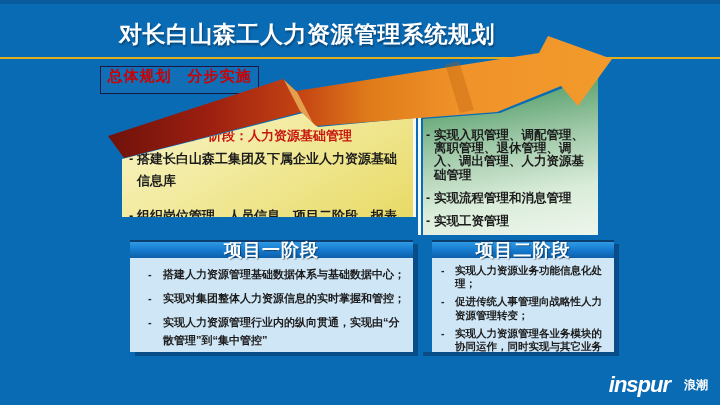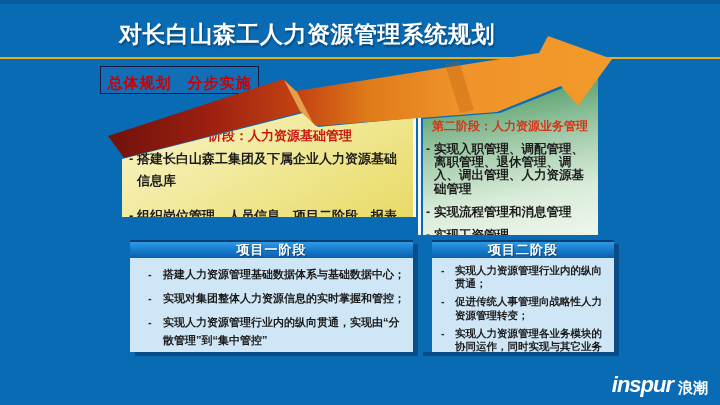--- a/index.html
+++ b/index.html
@@ -10,21 +10,21 @@
   }
   .top-strip{position:absolute;left:0;top:0;width:720px;height:4px;background:rgba(0,20,50,.18);}
   .title{
     position:absolute;left:119px;top:19px;width:560px;
     color:#ffffff;font-size:23px;font-weight:700;letter-spacing:.5px;
     text-shadow:1px 2px 2px rgba(0,0,0,.35);white-space:nowrap;
   }
   .gold-line{position:absolute;left:0;top:57px;width:720px;height:2px;background:#e2ae1b;}
   .tagline{
     position:absolute;left:100px;top:66px;width:157px;height:26px;
-    border:1px solid #181840;display:flex;align-items:flex-end;justify-content:center;
+    border:1px solid #181840;display:flex;align-items:flex-start;justify-content:center;
     background:rgba(255,255,255,0.03);
   }
   .tagline span{color:#cc0000;font-size:15px;font-weight:700;letter-spacing:1px;white-space:nowrap;}
 
   
   .phase{position:absolute;box-sizing:border-box;}
   .phase1{
     left:122px;top:103px;width:291px;height:114px;
     background:linear-gradient(150deg,#f9f5cd 0%,#f2ea9e 45%,#e8da66 100%);
     clip-path:polygon(0px 56px,181px 10px,196px 24px,291px 15px,291px 114px,0px 114px);
@@ -49,44 +49,44 @@
   .p-text{flex:1;}
 
   
   .panel{position:absolute;box-shadow:5px 4px 0 rgba(6,48,92,.5);}
   .panel1{left:130px;top:240px;width:283px;height:112px;}
   .panel2{left:418px;top:240px;width:182px;height:112px;padding-left:14px;}
   .panel-header{
     height:18px;display:flex;align-items:center;justify-content:center;
     background:linear-gradient(180deg,#2f9ae6 0%,#1478cc 55%,#0d5fa8 100%);
     border-top:2px solid #0a3d70;box-sizing:border-box;
-    color:#ffffff;font-size:13px;font-weight:700;letter-spacing:1px;
+    color:#ffffff;font-size:18px;font-weight:700;letter-spacing:1px;
     text-shadow:1px 1px 1px rgba(0,0,0,.4);white-space:nowrap;
   }
   .panel-body{
     background:#cfe6f6;height:94px;box-sizing:border-box;overflow:hidden;
     color:#16233f;font-weight:700;
   }
   .panel1 .panel-body{padding:7px 8px 0 18px;font-size:11px;line-height:18px;}
   .panel2 .panel-body{padding:6px 5px 0 7px;font-size:10.5px;line-height:13.2px;}
   .panel1 .p-row{margin-top:0;}
   .panel1 .panel-body .p-row + .p-row{margin-top:6px;}
   .panel2 .panel-body .p-row + .p-row{margin-top:5px;}
   .panel-body .p-dash{flex:0 0 15px;color:#16233f;font-weight:700;}
   .panel2 .panel-body .p-dash{flex:0 0 14px;padding-left:2px;}
 
   
   .overlay{position:absolute;left:0;top:0;width:720px;height:405px;pointer-events:none;}
 
   .logo{
     position:absolute;right:12px;bottom:7px;color:#ffffff;white-space:nowrap;
-    display:flex;align-items:flex-end;gap:5px;
+    display:flex;align-items:center;gap:14px;
   }
   .logo-en{font-size:22px;font-weight:800;font-style:italic;letter-spacing:-1px;}
-  .logo-cn{font-size:15px;font-weight:700;}
+  .logo-cn{font-size:12px;font-weight:700;}
 </style>
 </head>
 <body>
 
 <div class="slide">
   <div class="top-strip"></div>
 
   <div class="title">对长白山森工人力资源管理系统规划</div>
   <div class="gold-line"></div>
 
@@ -100,21 +100,20 @@
       <span class="p-dash">-</span>
       <span class="p-text">搭建长白山森工集团及下属企业人力资源基础信息库</span>
     </div>
     <div class="p-row">
       <span class="p-dash">-</span>
       <span class="p-text">组织岗位管理、人员信息、项目二阶段、报表中心等内容</span>
     </div>
   </div>
 
   <div class="phase phase2">
-    <div class="phase-header">第二阶段：人力资源业务管理</div>
     <div class="p-row">
       <span class="p-dash">-</span>
       <span class="p-text">实现入职管理、调配管理、离职管理、退休管理、调入、调出管理、人力资源基础管理</span>
     </div>
     <div class="p-row">
       <span class="p-dash">-</span>
       <span class="p-text">实现流程管理和消息管理</span>
     </div>
     <div class="p-row">
       <span class="p-dash">-</span>
@@ -138,21 +137,21 @@
         <span class="p-text">实现人力资源管理行业内的纵向贯通，实现由“分散管理”到“集中管控”</span>
       </div>
     </div>
   </div>
 
   <div class="panel panel2">
     <div class="panel-header">项目二阶段</div>
     <div class="panel-body">
       <div class="p-row">
         <span class="p-dash">-</span>
-        <span class="p-text">实现人力资源管理行业内的纵向贯通；</span>
+        <span class="p-text">实现人力资源业务功能信息化处理；</span>
       </div>
       <div class="p-row">
         <span class="p-dash">-</span>
         <span class="p-text">促进传统人事管理向战略性人力资源管理转变；</span>
       </div>
       <div class="p-row">
         <span class="p-dash">-</span>
         <span class="p-text">实现人力资源管理各业务模块的协同运作，同时实现与其它业务系统的协同集成。</span>
       </div>
     </div>

